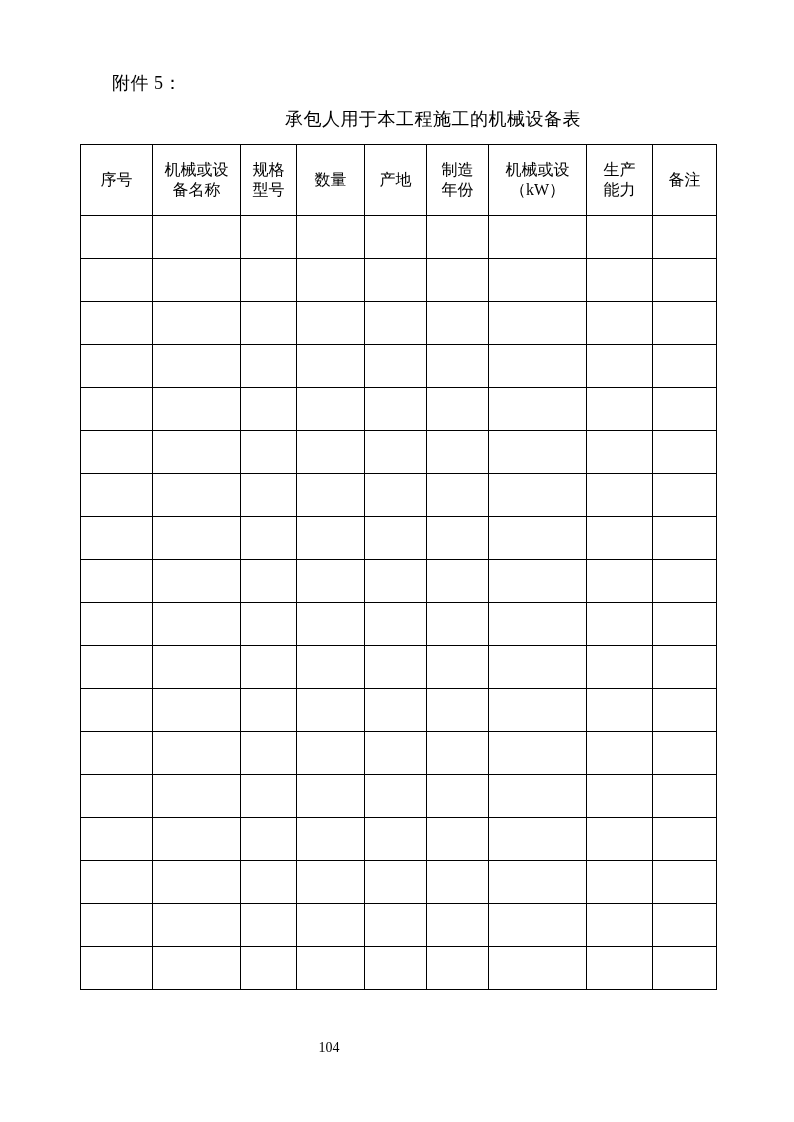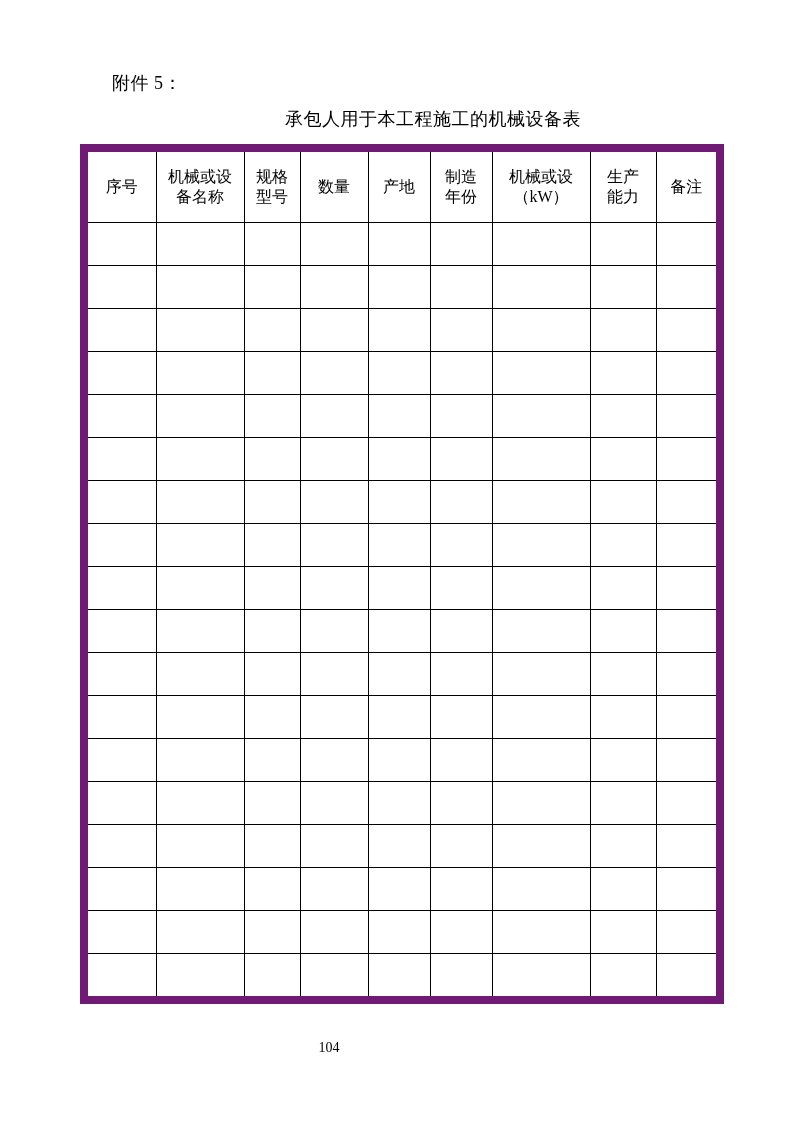--- a/index.html
+++ b/index.html
@@ -44,21 +44,21 @@
   .table-wrap {
     position: absolute;
     left: 80px;
     top: 144px;
     width: 636px;
   }
   table.equipment-table {
     border-collapse: collapse;
     width: 636px;
     table-layout: fixed;
-    border: 8px solid #701a75;
+    border: 1px solid #701a75;
   }
   table.equipment-table th,
   table.equipment-table td {
     border: 1px solid #000;
     padding: 0;
     text-align: center;
     vertical-align: middle;
     font-weight: normal;
     font-size: 16px;
     line-height: 1.25;

